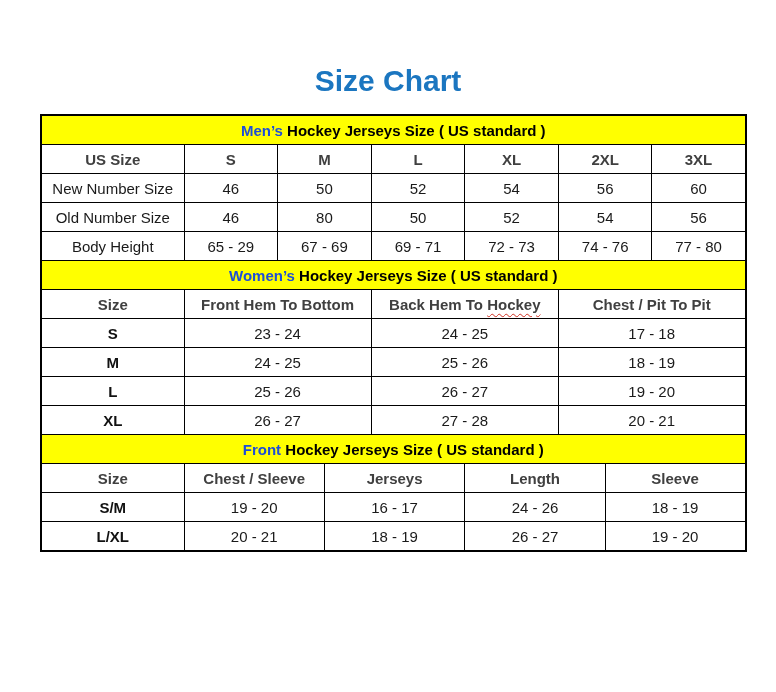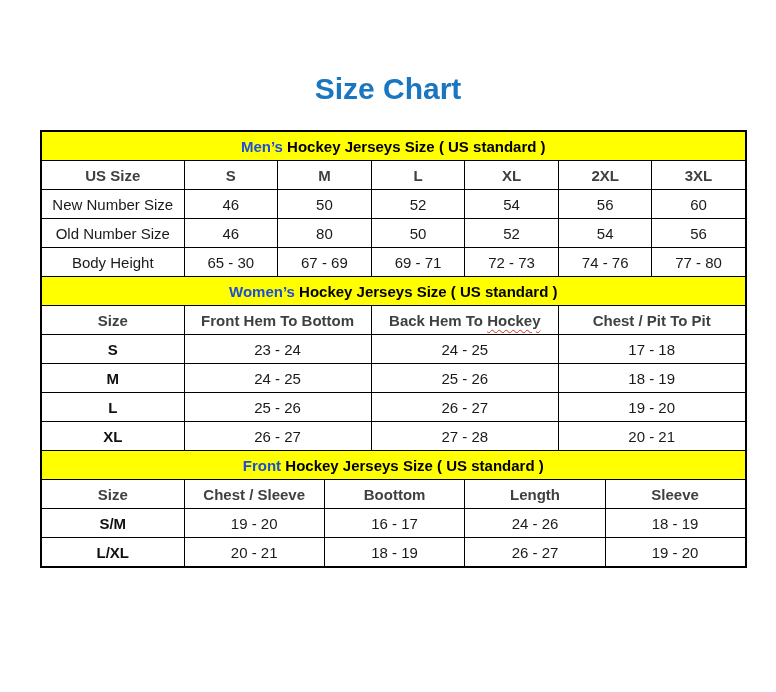--- a/index.html
+++ b/index.html
@@ -9,21 +9,21 @@
   }
   body {
     width: 776px;
     height: 692px;
     position: relative;
     overflow: hidden;
     font-family: "Liberation Sans", sans-serif;
     color: #1a1a1a;
   }
   .page-title {
-    margin: 8px;
+    margin: 0;
     padding-top: 64px;
     padding-bottom: 16px;
     text-align: center;
     font-size: 30px;
     font-weight: bold;
     color: #1b76c0;
     letter-spacing: 0px;
   }
   table.size-table {
     border-collapse: collapse;
@@ -117,21 +117,21 @@
         <td colspan="1" class="row-label">Old Number Size</td>
         <td colspan="2" class="value-cell">46</td>
         <td colspan="2" class="value-cell">80</td>
         <td colspan="2" class="value-cell">50</td>
         <td colspan="2" class="value-cell">52</td>
         <td colspan="2" class="value-cell">54</td>
         <td colspan="2" class="value-cell">56</td>
       </tr>
       <tr>
         <td colspan="1" class="row-label">Body Height</td>
-        <td colspan="2" class="value-cell">65 - 30</td>
+        <td colspan="2" class="value-cell">65 - 29</td>
         <td colspan="2" class="value-cell">67 - 69</td>
         <td colspan="2" class="value-cell">69 - 71</td>
         <td colspan="2" class="value-cell">72 - 73</td>
         <td colspan="2" class="value-cell">74 - 76</td>
         <td colspan="2" class="value-cell">77 - 80</td>
       </tr>
       <tr>
         <td colspan="13" class="banner"><span class="hl">Women’s</span><span> Hockey Jerseys Size ( US standard )</span></td>
       </tr>
       <tr>
@@ -163,21 +163,21 @@
         <td colspan="4" class="value-cell">26 - 27</td>
         <td colspan="4" class="value-cell">27 - 28</td>
         <td colspan="4" class="value-cell">20 - 21</td>
       </tr>
       <tr>
         <td colspan="13" class="banner"><span class="hl">Front</span><span> Hockey Jerseys Size ( US standard )</span></td>
       </tr>
       <tr>
         <td colspan="1" class="head">Size</td>
         <td colspan="3" class="head">Chest / Sleeve</td>
-        <td colspan="3" class="head">Boottom</td>
+        <td colspan="3" class="head">Jerseys</td>
         <td colspan="3" class="head">Length</td>
         <td colspan="3" class="head">Sleeve</td>
       </tr>
       <tr>
         <td colspan="1" class="row-label-bold">S/M</td>
         <td colspan="3" class="value-cell">19 - 20</td>
         <td colspan="3" class="value-cell">16 - 17</td>
         <td colspan="3" class="value-cell">24 - 26</td>
         <td colspan="3" class="value-cell">18 - 19</td>
       </tr>

